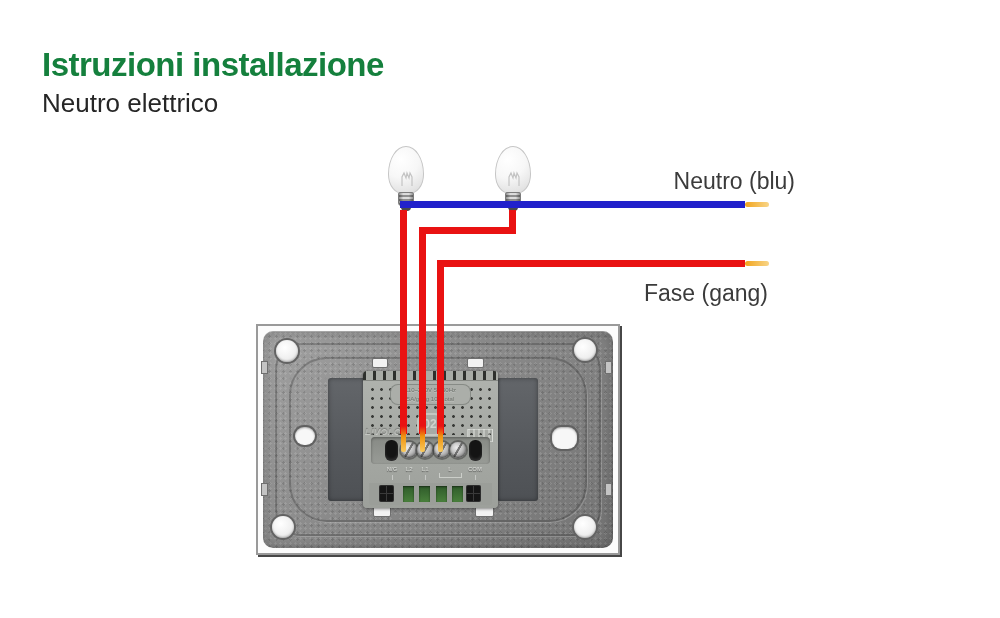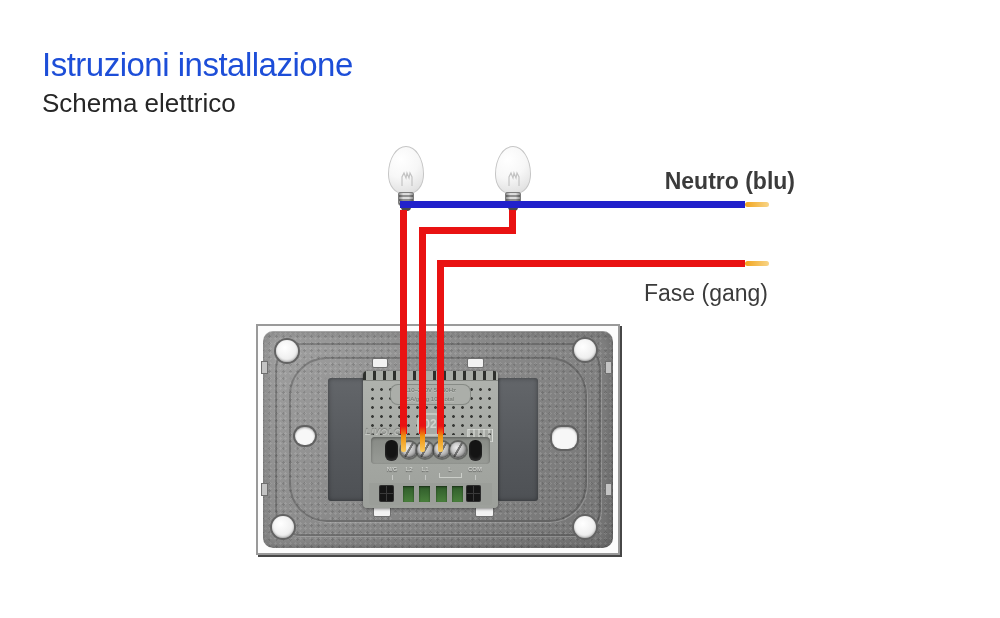--- a/index.html
+++ b/index.html
@@ -4,29 +4,29 @@
 <style>
   * { margin:0; padding:0; box-sizing:border-box; }
   html,body { background:#fff; }
   .page {
     position:relative; width:1000px; height:618px; background:#ffffff;
     font-family:"Liberation Sans", sans-serif; overflow:hidden;
   }
   
   .title {
     position:absolute; left:42px; top:46px;
-    font-size:33px; font-weight:400; letter-spacing:-0.5px; color:#1d4ed8;
+    font-size:33px; font-weight:700; letter-spacing:-0.5px; color:#15803d;
   }
   .subtitle {
     position:absolute; left:42px; top:88px;
     font-size:26px; font-weight:400; color:#262626;
   }
   
   .wire-label { position:absolute; width:160px; text-align:right; font-size:23px; color:#3b3b3b; }
-  .lbl-neutral { left:635px; top:168px;font-weight:bold; }
+  .lbl-neutral { left:635px; top:168px; }
   .lbl-phase   { left:608px; top:280px; }
   
   .wire { position:absolute; z-index:4; }
   .w-blue  { left:400px; top:201px; width:345px; height:7px; background:#2121cb; }
   .w-blue-tip { left:745px; top:202px; width:24px; height:5px; border-radius:3px;
     background:linear-gradient(90deg,#f2a51d,#f8d588); }
   .w-red { background:#e91212; }
   .r1-v  { left:400px; top:210px; width:7px; height:224px; }
   .r2-v1 { left:509px; top:210px; width:7px; height:24px; }
   .r2-h  { left:419px; top:227px; width:97px; height:7px; }
@@ -169,21 +169,21 @@
   .pcb { position:absolute; top:3px; width:11px; height:16px;
     background:linear-gradient(180deg,#2f5b2a,#49803c); box-shadow:inset 0 1px 2px rgba(0,0,0,.5); }
   .pc-1 { left:34px; } .pc-2 { left:50px; } .pc-3 { left:67px; } .pc-4 { left:83px; }
 </style>
 </head>
 <body>
 
 <div class="page">
 
   <div class="title">Istruzioni installazione</div>
-  <div class="subtitle">Schema elettrico</div>
+  <div class="subtitle">Neutro elettrico</div>
 
   <div>
 
     <div class="wire w-blue"></div>
     <div class="wire w-blue-tip"></div>
     <div class="wire w-red r1-v"></div>
     <div class="wire w-red r2-v1"></div>
     <div class="wire w-red r2-h"></div>
     <div class="wire w-red r2-v2"></div>
     <div class="wire w-red r3-h"></div>

